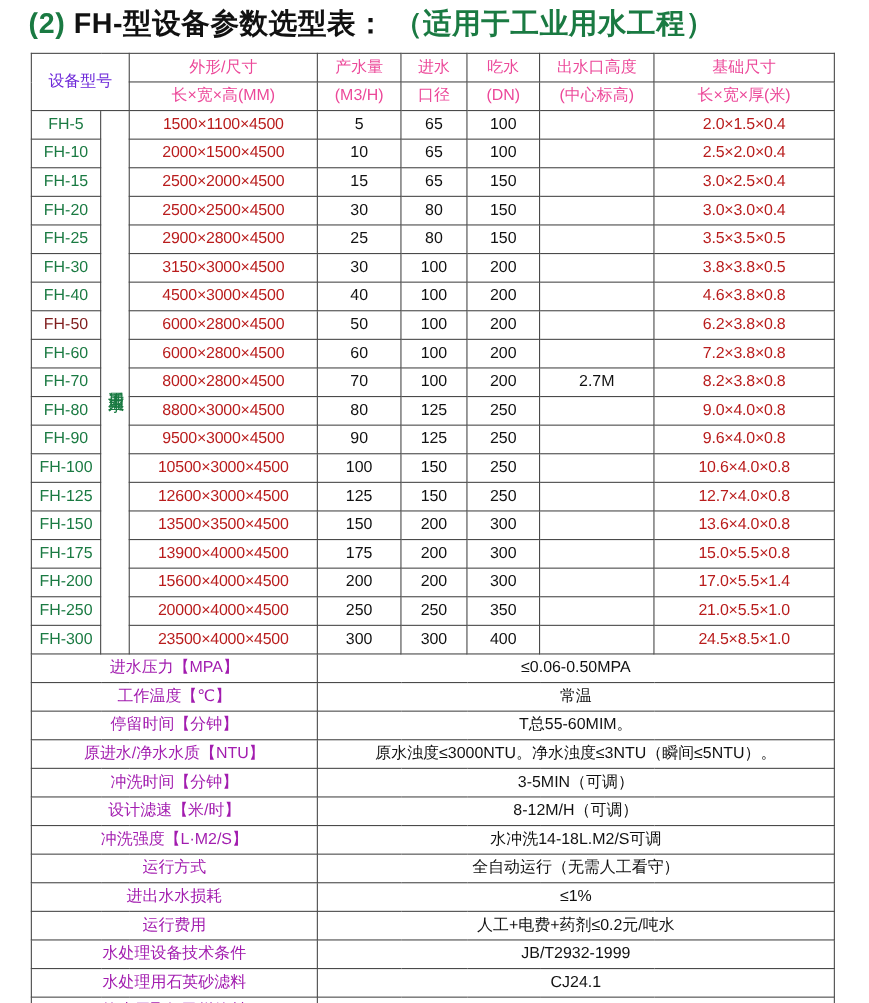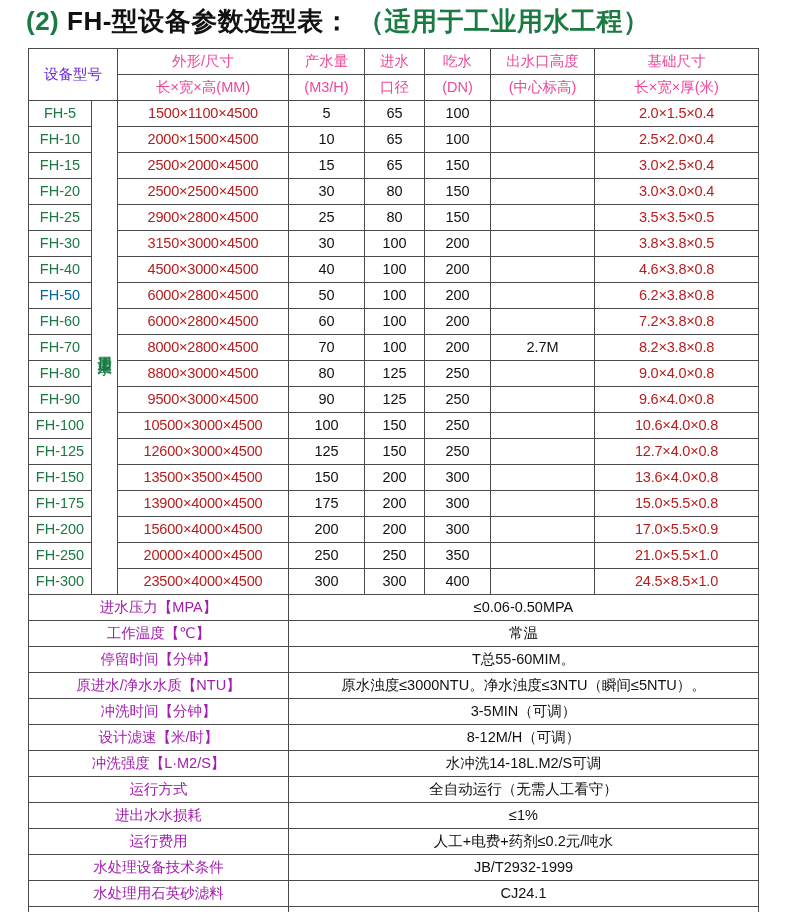--- a/index.html
+++ b/index.html
@@ -90,21 +90,21 @@
 
   
   .num { font-size: 15px; color: #111111; }
   .dim { font-size: 15px; color: #b91c1c; letter-spacing: -0.2px; margin-top: 27px; }
 
   
   tr.hl > td {
     background: #45e6a4;
     font-weight: bold;
   }
-  tr.hl > td.model { color: #0369a1; }
+  tr.hl > td.model { color: #7f1d1d; }
 
   
   .param-label {
     color: #a21caf;
     font-size: 15px;
     font-weight: 600;
     text-align: left;
     padding-left: 7px;
     height: 28px;
   }
@@ -314,21 +314,21 @@
         <td class="num"></td>
         <td class="dim">15.0×5.5×0.8</td>
       </tr>
       <tr>
         <td class="model">FH-200</td>
         <td class="dim">15600×4000×4500</td>
         <td class="num">200</td>
         <td class="num">200</td>
         <td class="num">300</td>
         <td class="num"></td>
-        <td class="dim">17.0×5.5×0.9</td>
+        <td class="dim">17.0×5.5×1.4</td>
       </tr>
       <tr>
         <td class="model">FH-250</td>
         <td class="dim">20000×4000×4500</td>
         <td class="num">250</td>
         <td class="num">250</td>
         <td class="num">350</td>
         <td class="num"></td>
         <td class="dim">21.0×5.5×1.0</td>
       </tr>

